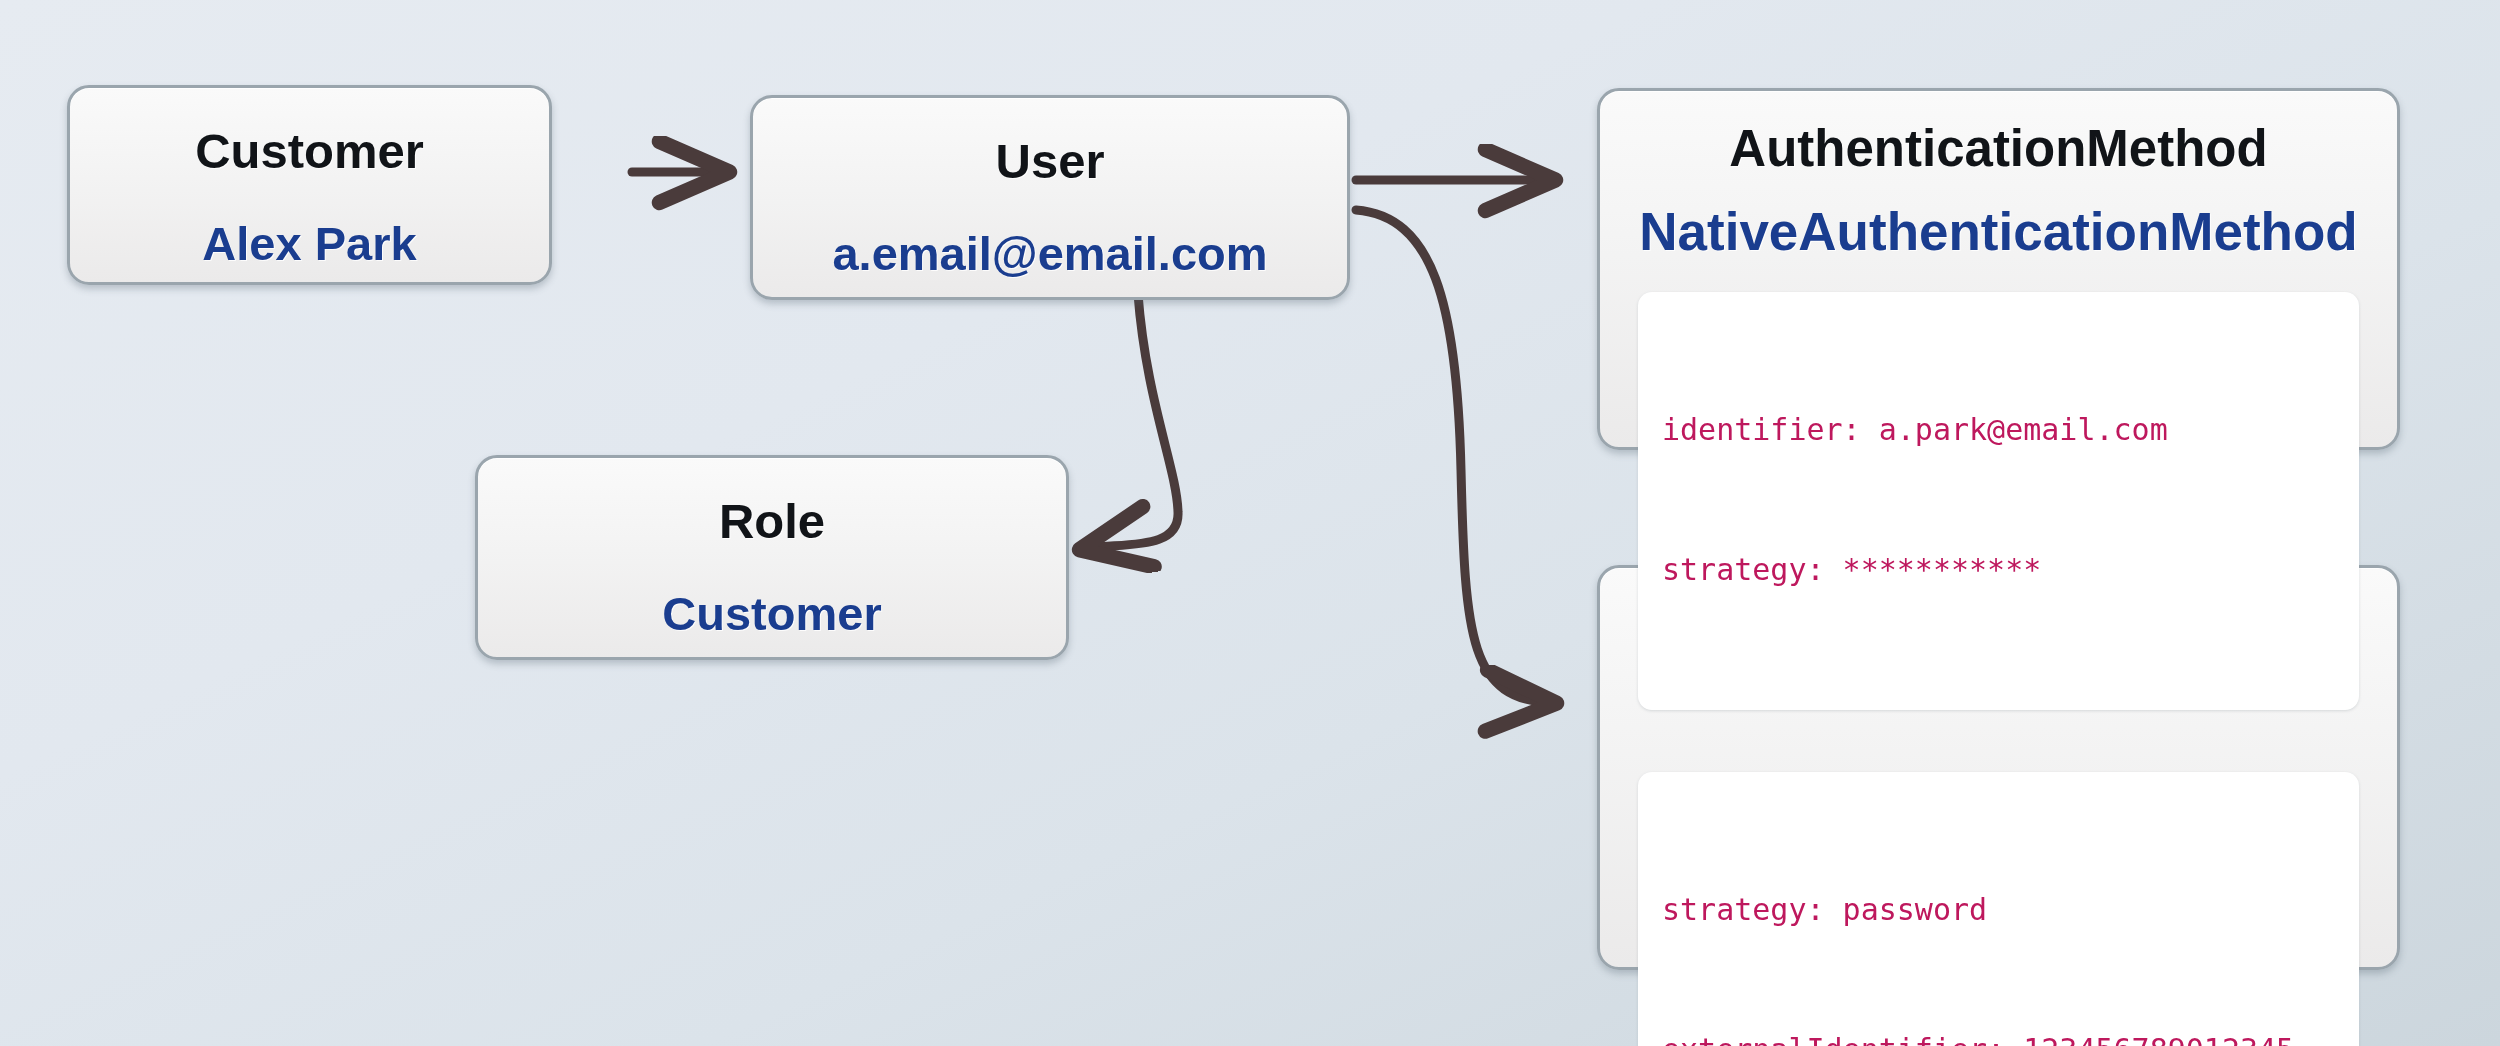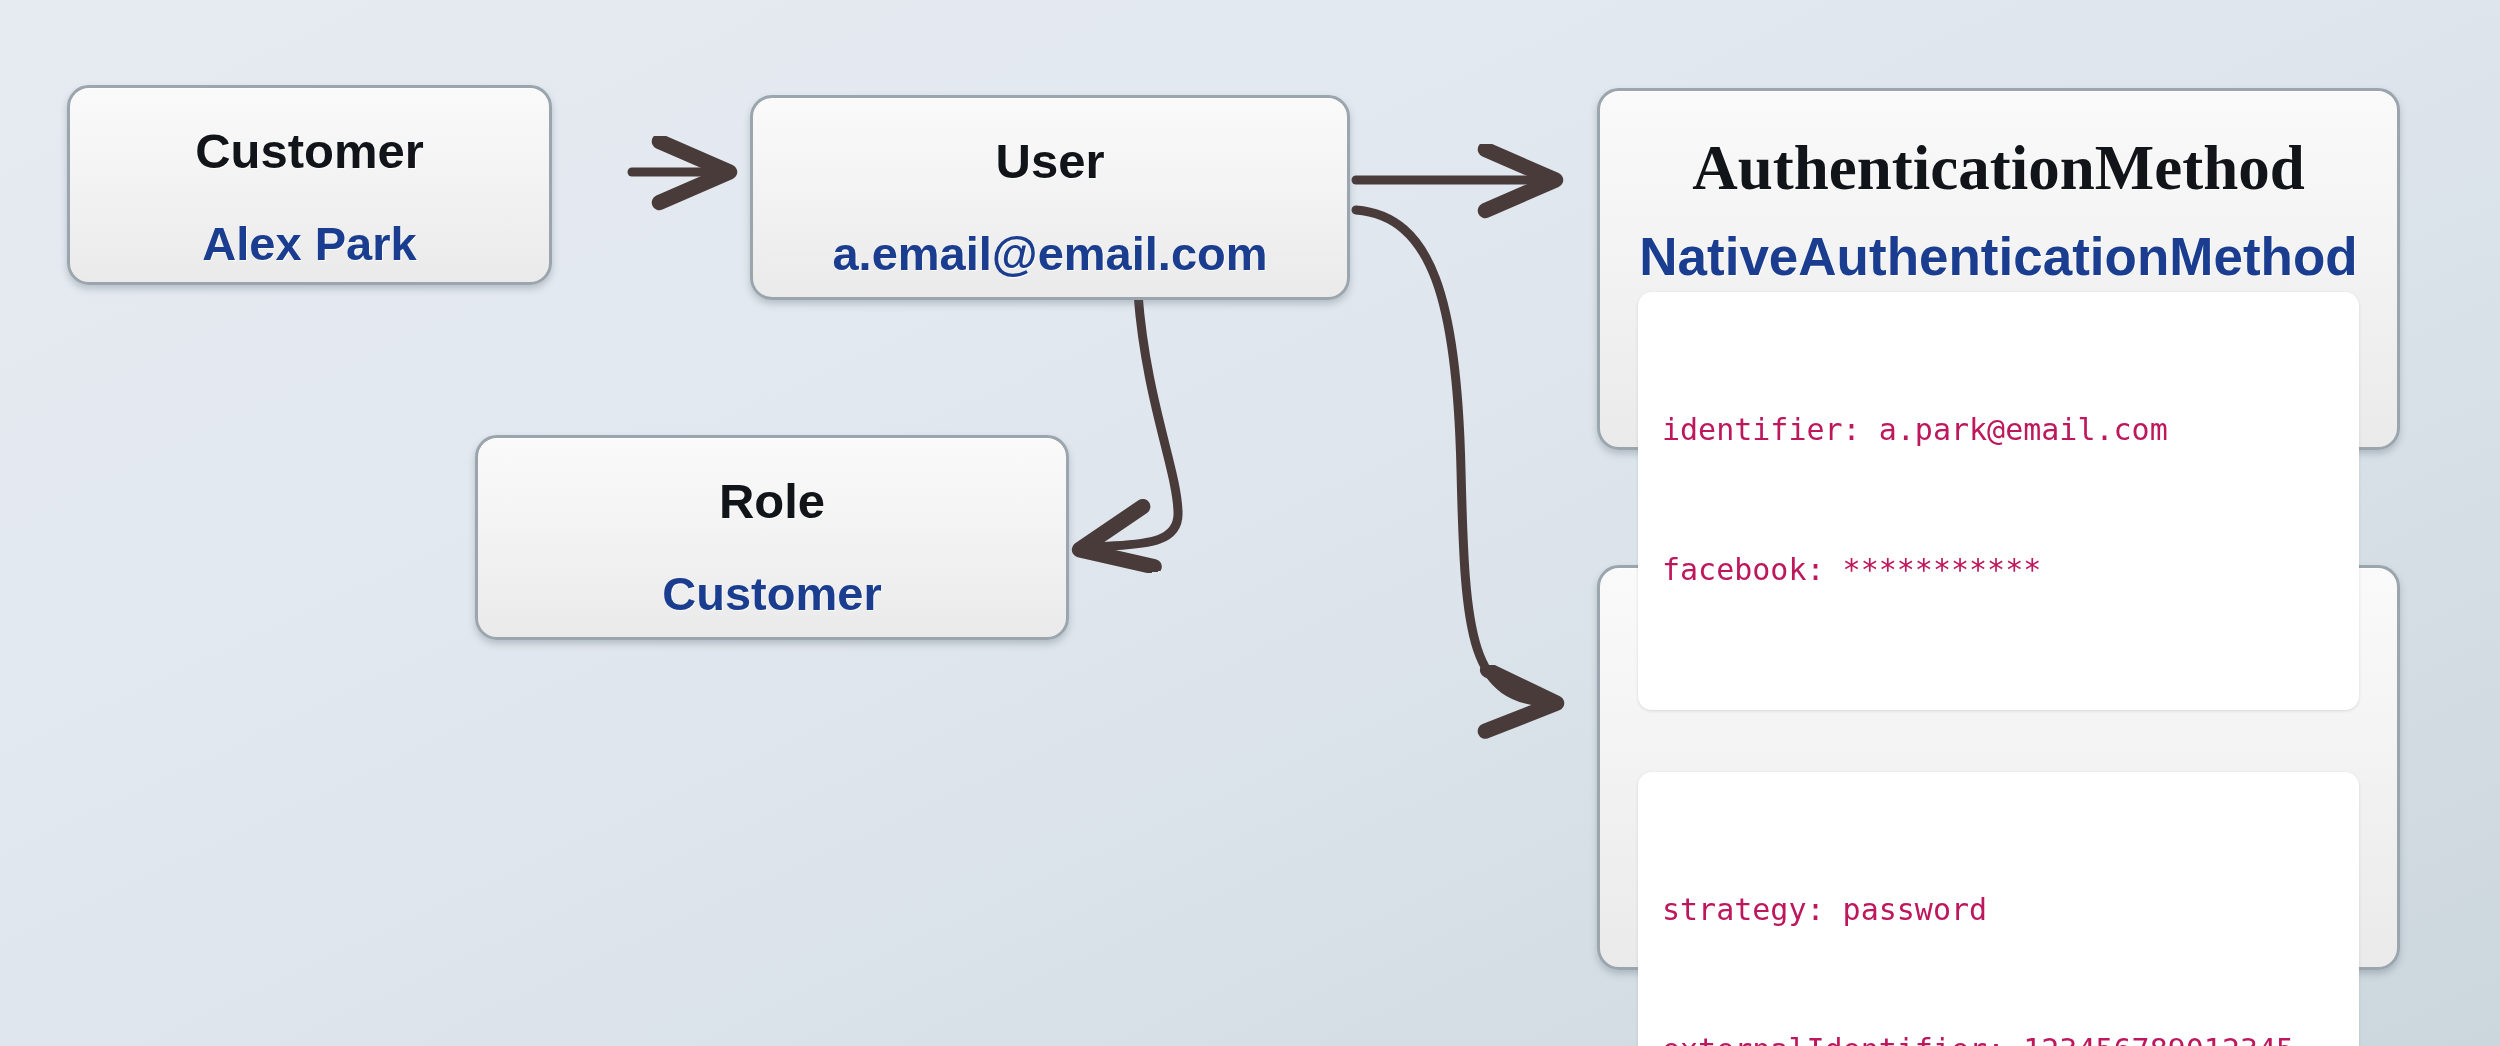--- a/index.html
+++ b/index.html
@@ -47,21 +47,21 @@
     text-shadow: 1px 1px 0 rgba(255,255,255,0.85);
     line-height: 1.05;
     white-space: nowrap;
   }
 
   
   .node.small .node-type  { font-size: 49px; margin-top: 38px; }
   .node.small .node-value { font-size: 47px; margin-top: 42px; }
 
   
-  .node.large .node-type  { font-size: 63px; margin-top: 44px; font-family: Liberation Serif, serif; }
+  .node.large .node-type  { font-size: 51px; margin-top: 31px; }
   .node.large .node-value { font-size: 53px; margin-top: 28px; }
 
   
   .detail {
     position: absolute;
     box-sizing: border-box;
     background: #ffffff;
     border-radius: 14px;
     box-shadow: 0 1px 3px rgba(120,130,140,0.25);
     padding: 22px 24px 24px 24px;
@@ -80,21 +80,21 @@
     left: 0; top: 0;
     width: 2500px;
     height: 1046px;
     z-index: 2;
     pointer-events: none;
   }
 
   
   #node-customer { left: 67px;   top: 85px;  width: 485px;  height: 200px; }
   #node-user     { left: 750px;  top: 95px;  width: 600px;  height: 205px; }
-  #node-role     { left: 475px;  top: 435px; width: 594px;  height: 205px; }
+  #node-role     { left: 475px;  top: 455px; width: 594px;  height: 205px; }
   #node-native   { left: 1597px; top: 88px;  width: 803px;  height: 362px; }
   #node-external { left: 1597px; top: 565px; width: 803px;  height: 405px; }
 
   #detail-native   { left: 1638px; top: 292px; width: 721px; }
   #detail-external { left: 1638px; top: 772px; width: 721px; }
 </style>
 </head>
 <body>
 
 <div id="canvas">
@@ -142,21 +142,21 @@
     <div class="node-type">Role</div>
     <div class="node-value">Customer</div>
   </div>
 
   <div class="node large" id="node-native">
     <div class="node-type">AuthenticationMethod</div>
     <div class="node-value">NativeAuthenticationMethod</div>
   </div>
   <div class="detail" id="detail-native">
     <div>identifier: a.park@email.com</div>
-    <div>facebook: ***********</div>
+    <div>strategy: ***********</div>
   </div>
 
   <div class="node large" id="node-external">
     <div class="node-type">AuthenticationMethod</div>
   </div>
   <div class="detail" id="detail-external">
     <div>strategy: password</div>
     <div>externalIdentifier: 123456789012345</div>
   </div>
 

